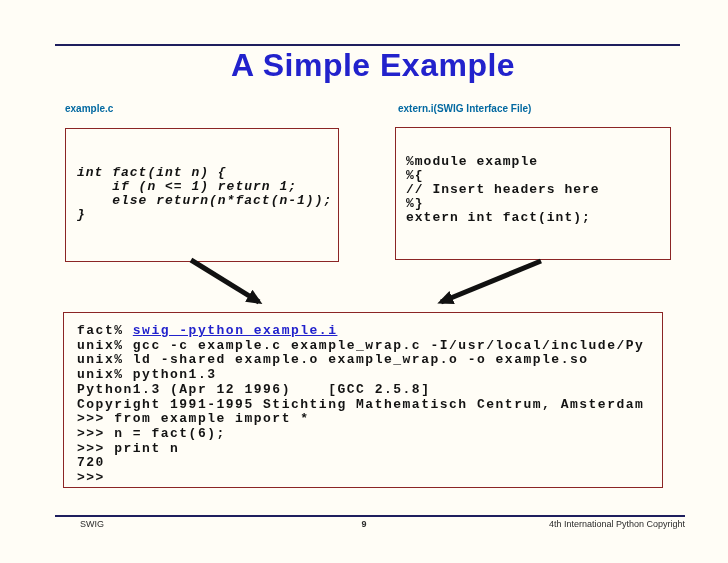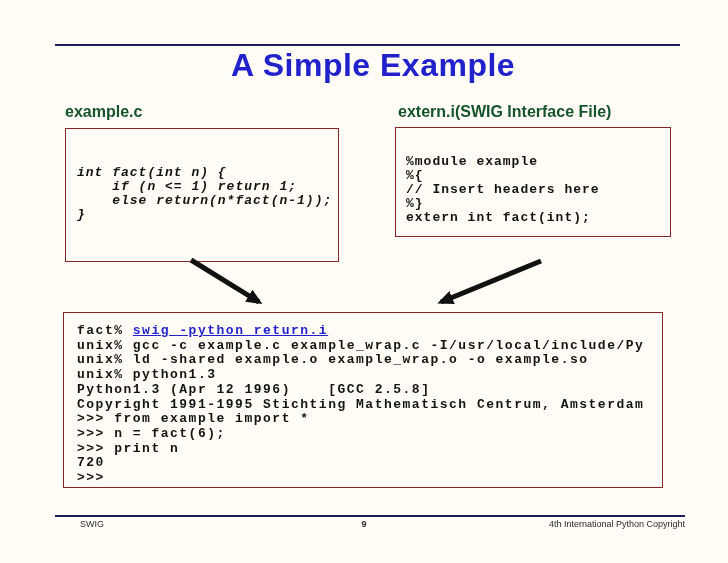--- a/index.html
+++ b/index.html
@@ -23,36 +23,36 @@
     text-align:center;
     font-size:32px;
     font-weight:bold;
     color:#2222cc;
     letter-spacing:0.5px;
     padding-left:9px;
   }
   .box-label{
     position:absolute;
     top:103px;
-    font-size:16px;
+    font-size:10px;
     font-weight:bold;
-    color:#14532d;
+    color:#0369a1;
     white-space:pre;
   }
   .label-left{left:65px;}
   .label-right{left:398px;}
   .label-right .note{}
   .code-box{
     position:absolute;
     border:1.5px solid #8b2525;
     background:transparent;
     box-sizing:border-box;
   }
   .box-c{left:65px;top:128px;width:274px;height:134px;}
-  .box-i{left:395px;top:127px;width:276px;height:110px;}
+  .box-i{left:395px;top:127px;width:276px;height:133px;}
   .box-term{left:63px;top:312px;width:600px;height:176px;}
   pre.code{
     margin:0;
     font-family:"Liberation Mono","DejaVu Sans Mono",monospace;
     font-weight:bold;
     color:#131313;
     white-space:pre;
   }
   .box-c pre.code{padding:37px 0 0 11px;font-size:13px;line-height:14px;letter-spacing:1.0px;font-style:italic;}
   .box-i pre.code{padding:27px 0 0 10px;font-size:13px;line-height:14px;letter-spacing:1.0px;}
@@ -120,21 +120,21 @@
       <marker id="ah" markerUnits="userSpaceOnUse" markerWidth="18" markerHeight="16" refX="12" refY="7" orient="auto">
         <path d="M0,0 L16,7 L0,14 z" fill="#111"></path>
       </marker>
     </defs>
     <line x1="191" y1="260" x2="259" y2="302" stroke="#111" stroke-width="5" marker-end="url(#ah)"></line>
     <line x1="541" y1="261" x2="441" y2="302" stroke="#111" stroke-width="5" marker-end="url(#ah)"></line>
   </svg>
 
   <div class="code-box box-term">
     <div class="termwrap">
-      <div class="termline"><span>fact% </span><span class="term-link">swig -python return.i</span></div>
+      <div class="termline"><span>fact% </span><span class="term-link">swig -python example.i</span></div>
       <pre class="code">unix% gcc -c example.c example_wrap.c -I/usr/local/include/Py
 unix% ld -shared example.o example_wrap.o -o example.so
 unix% python1.3
 Python1.3 (Apr 12 1996)    [GCC 2.5.8]
 Copyright 1991-1995 Stichting Mathematisch Centrum, Amsterdam
 &gt;&gt;&gt; from example import *
 &gt;&gt;&gt; n = fact(6);
 &gt;&gt;&gt; print n
 720
 &gt;&gt;&gt;</pre>

